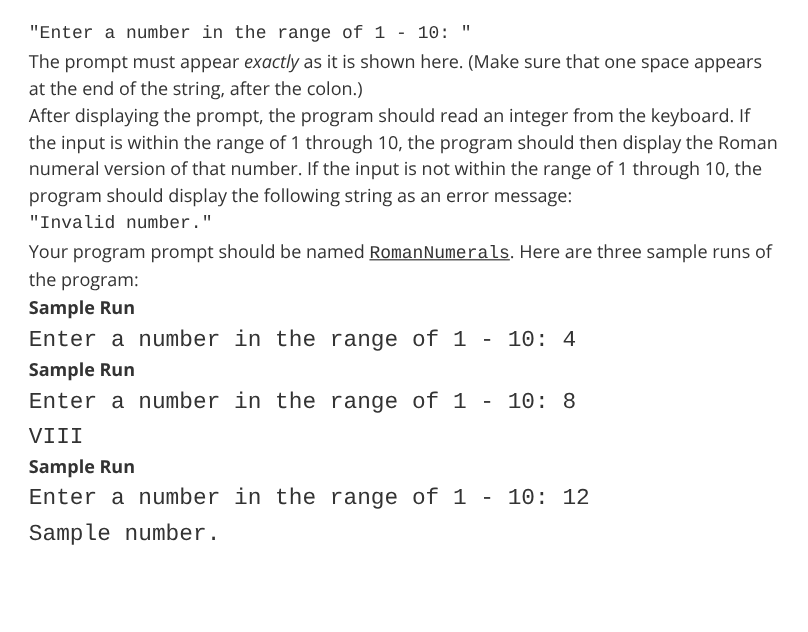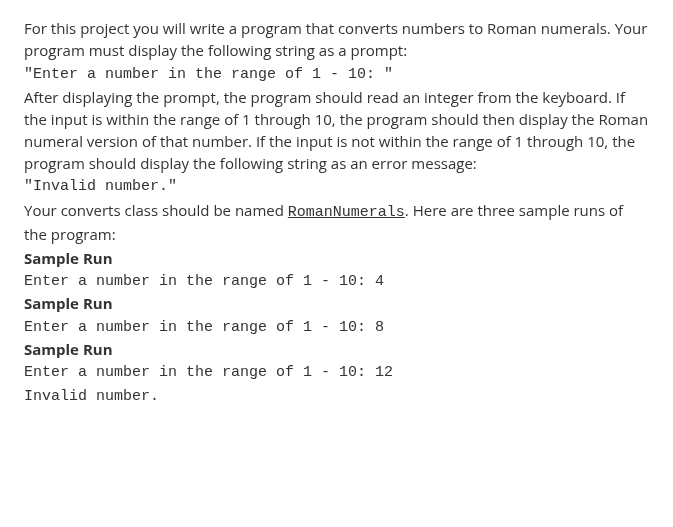--- a/index.html
+++ b/index.html
@@ -28,56 +28,57 @@
     }
     .italic {
       font-style: italic;
     }
     .sample-heading {
       font-weight: 700;
       margin-top: 0;
     }
     .sample-line {
       font-family: "Courier New", Courier, monospace;
-      font-size: 15px;
+      font-size: 19px;
       margin-top: 2px;
     }
     .inline-mono {
       font-family: "Courier New", Courier, monospace;
       text-decoration: underline;
     }
     .block {
       margin-bottom: 2px;
     }
   </style>
 </head>
 <body>
 
 <div class="content">
 
-  <div class="para block">
-    <span>For this project you will write a program that converts numbers to Roman numerals. Your program must display the following string as a prompt:</span>
-  </div>
 
   <div class="mono block">"Enter a number in the range of 1 - 10: "</div>
 
+  <div class="para block">
+    <span>The prompt must appear </span><span class="italic">exactly</span><span> as it is shown here. (Make sure that one space appears at the end of the string, after the colon.)</span>
+  </div>
 
   <div class="para block">
     <span>After displaying the prompt, the program should read an integer from the keyboard. If the input is within the range of 1 through 10, the program should then display the Roman numeral version of that number. If the input is not within the range of 1 through 10, the program should display the following string as an error message:</span>
   </div>
 
   <div class="mono block">"Invalid number."</div>
 
   <div class="para block">
-    <span>Your converts class should be named </span><span class="inline-mono">RomanNumerals</span><span>. Here are three sample runs of the program:</span>
+    <span>Your program prompt should be named </span><span class="inline-mono">RomanNumerals</span><span>. Here are three sample runs of the program:</span>
   </div>
 
   <div class="sample-heading">Sample Run</div>
   <div class="sample-line">Enter a number in the range of 1 - 10: 4</div>
 
   <div class="sample-heading">Sample Run</div>
   <div class="sample-line">Enter a number in the range of 1 - 10: 8</div>
+  <div class="sample-line">VIII</div>
 
   <div class="sample-heading">Sample Run</div>
   <div class="sample-line">Enter a number in the range of 1 - 10: 12</div>
-  <div class="sample-line">Invalid number.</div>
+  <div class="sample-line">Sample number.</div>
 
 </div>
 
 </body></html>

